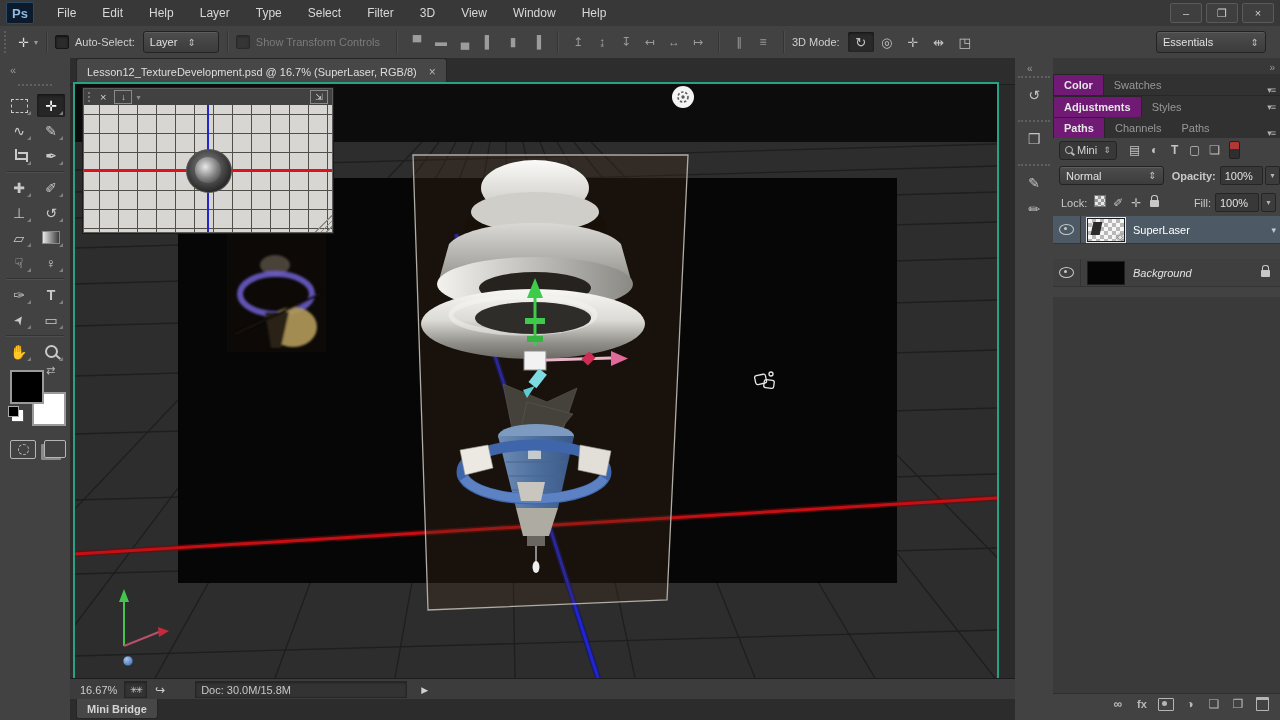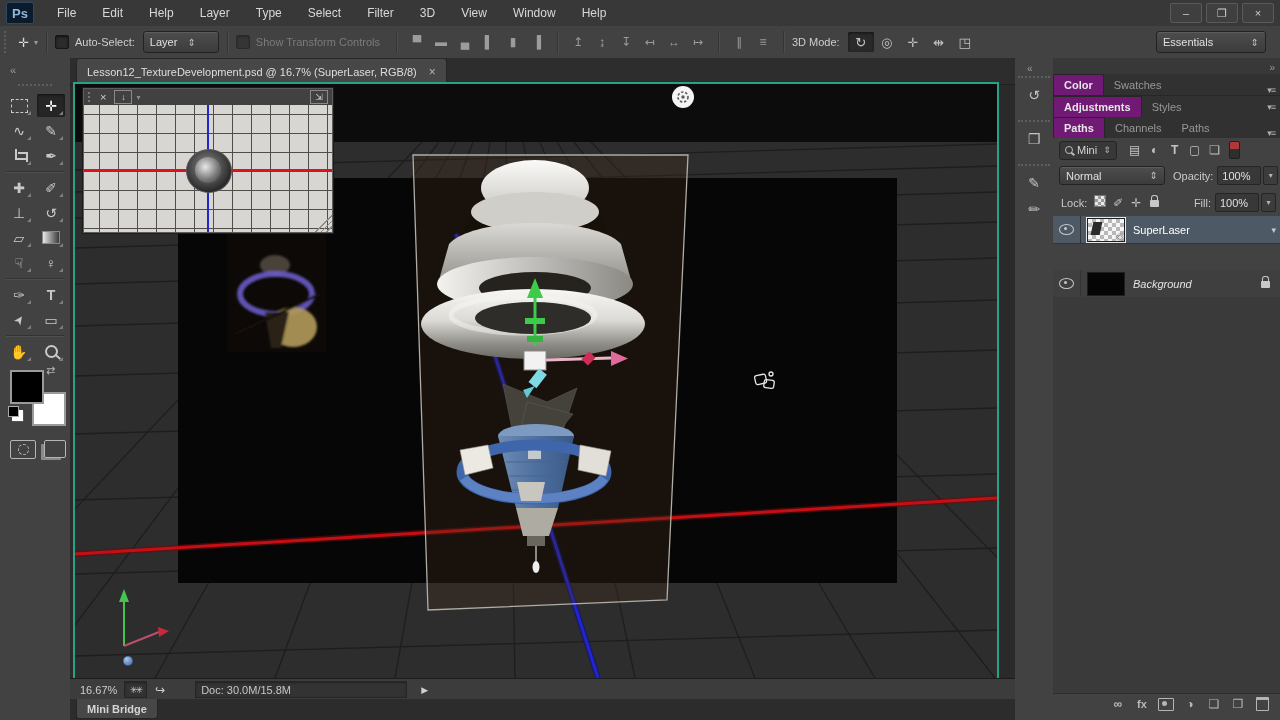--- a/index.html
+++ b/index.html
@@ -546,21 +546,21 @@
         <span class="kico">▢</span>
         <span class="kico">❏</span>
         <span class="ktoggle"></span>
       </div>
 
       <div class="blendrow" style="top:104px;height:27px;">
         <div class="pselect" style="margin-left:6px;width:92px;height:17px;">
           <span>Normal</span>
           <span class="caret" style="margin-left:auto;">⇕</span>
         </div>
-        <span style="margin-left:8px;color:#c9c9c9;">Opacity:</span>
+        <span style="margin-left:8px;color:#c9c9c9;font-weight:bold;">Opacity:</span>
         <span class="valuebox" style="margin-left:4px;width:34px;">100%</span>
         <span class="dropbtn">▾</span>
       </div>
 
       <div class="lockrow" style="top:131px;height:27px;justify-content:space-between;">
         <span style="margin-left:8px;color:#c9c9c9;">Lock:</span>
         <span class="lockico" style="margin-left:4px;"><span class="chk"></span></span>
         <span class="lockico">✐</span>
         <span class="lockico">✛</span>
         <span class="lockico"><span class="padlock"></span></span>
@@ -573,21 +573,21 @@
         <div class="eyecell">
             <span class="eye"></span>
           </div>
         <div class="thumb checker selframe">
           <span class="smk"></span>
           <span class="cube">◈</span>
         </div>
         <span class="lname" style="color:#fff;">SuperLaser</span>
         <span style="margin-left:auto;margin-right:4px;color:#c9c9c9;font-size:9px;">▾</span>
       </div>
-      <div class="lrow" style="top:212px;">
+      <div class="lrow" style="top:201px;">
         <div class="eyecell">
             <span class="eye"></span>
           </div>
         <div class="thumb black"></div>
         <span class="lname" style="font-style:italic;">Background</span>
         <span style="margin-left:auto;margin-right:10px;"><span class="padlock"></span></span>
       </div>
 
       <div class="layerarea" style="top:239px;bottom:26px;"></div>
 

